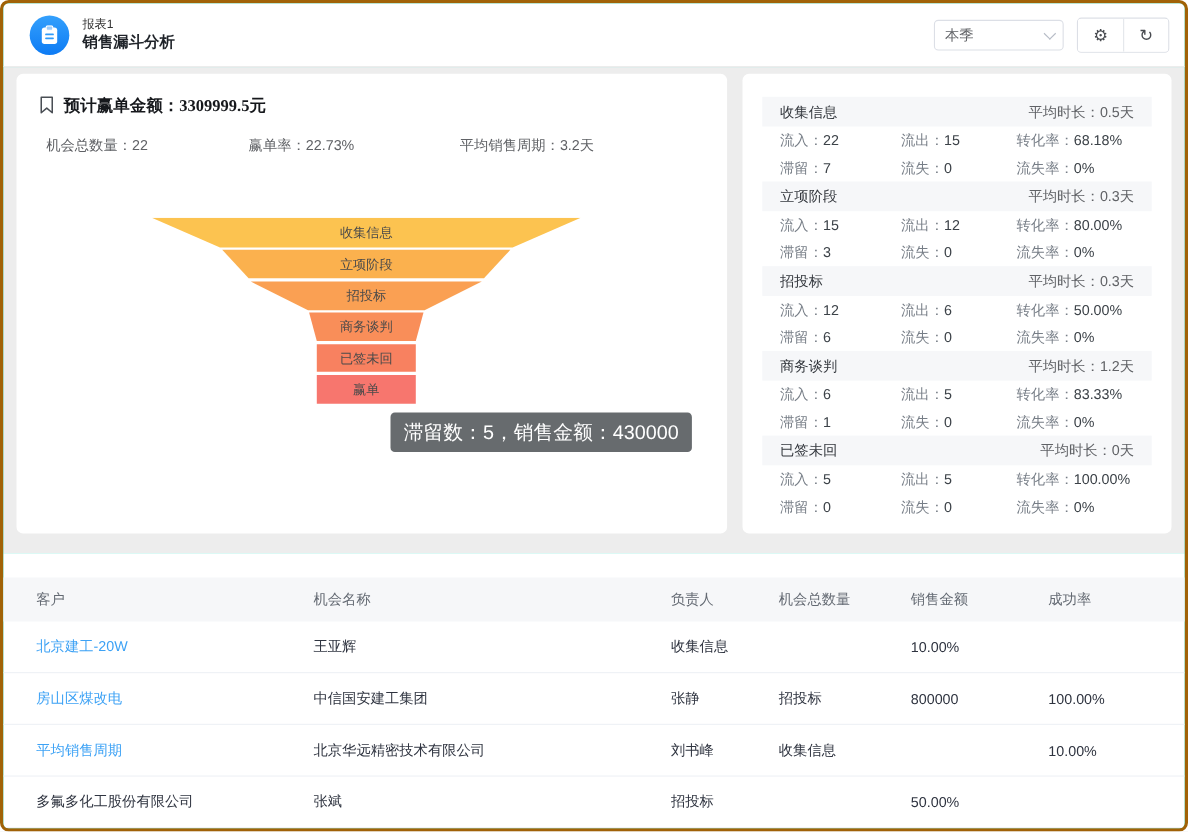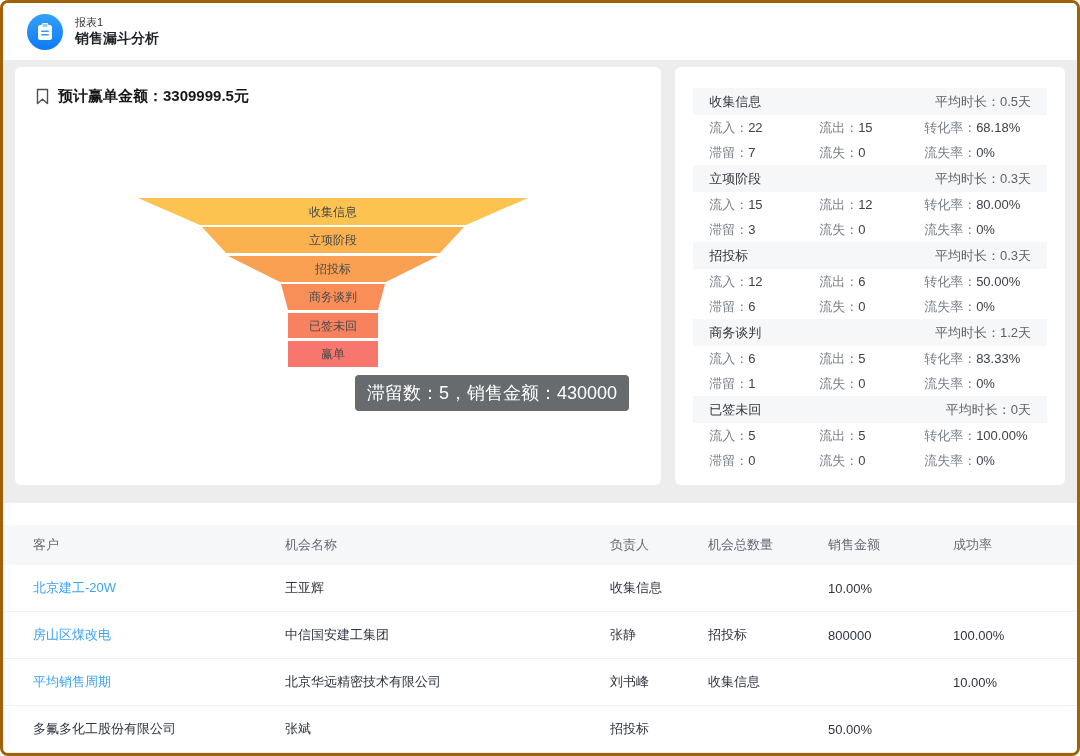--- a/index.html
+++ b/index.html
@@ -20,21 +20,21 @@
   .icon-btn { width:41px; height:30px; background:#fff; border:none; display:flex; align-items:center; justify-content:center; font-size:15px; color:#484b50; cursor:pointer; }
   .icon-btn + .icon-btn { border-left:1px solid #e3e6ea; }
 
   
   .main { background:#ededed; padding:6px 12px 18px; display:flex; gap:14px; height:442px; }
   .card { background:#fff; border-radius:6px; }
   .card-left { width:650px; height:418px; position:relative; }
   .card-right { width:392px; height:418px; padding:21px 18px 0; }
 
   
-  .expected-row { position:absolute; left:20px; top:20px; display:flex; align-items:center; gap:8px; }
+  .expected-row { position:absolute; left:20px; top:20px; display:flex; gap:8px;font-family:Liberation Serif, serif; }
   .expected-text { font-size:15px; font-weight:bold; color:#16181c; }
   .stats-row { position:absolute; top:56px; left:0; width:100%; height:18px; font-size:13px; color:#606266; }
   .stat-1 { position:absolute; left:27px; }
   .stat-2 { position:absolute; left:211px; }
   .stat-3 { position:absolute; left:403px; }
   .funnel-svg { position:absolute; left:113px; top:131px; }
   .funnel-svg text { font-size:12px; fill:#4a4a4a; text-anchor:middle; dominant-baseline:middle; }
   .funnel-tooltip { position:absolute; left:340px; top:308px; background:rgba(95,99,102,0.95); color:#fff; font-size:18px; padding:6px 12px; border-radius:4px; white-space:nowrap; }
 
   
@@ -66,30 +66,49 @@
           <rect x="5" y="0.5" width="6" height="4" rx="1.2" fill="#9ecdfb" stroke="#ffffff" stroke-width="1"></rect>
           <rect x="4" y="7.5" width="8" height="1.6" rx="0.8" fill="#2f9bfa"></rect>
           <rect x="4" y="11" width="8" height="1.6" rx="0.8" fill="#2f9bfa"></rect>
         </svg>
       </div>
       <div class="title-block">
         <span class="report-label">报表1</span>
         <span class="report-title">销售漏斗分析</span>
       </div>
     </div>
+    <div class="topbar-right">
+      <div class="select-box">
+        <span>本季</span>
+        <span class="chevron"></span>
+      </div>
+      <div class="btn-group">
+        <button class="icon-btn">
+          <span>⚙</span>
+        </button>
+        <button class="icon-btn">
+          <span>↻</span>
+        </button>
+      </div>
+    </div>
   </div>
 
   <div class="main">
 
     <div class="card card-left">
       <div class="expected-row">
         <svg width="15" height="17" viewBox="0 0 15 17">
           <path d="M2.5 1.5 h10 v14 l-5-4.2 -5 4.2 z" fill="none" stroke="#4a4f55" stroke-width="1.4" stroke-linejoin="round"></path>
         </svg>
         <span class="expected-text"><span>预计赢单金额：</span><span>3309999.5元</span></span>
+      </div>
+      <div class="stats-row">
+        <span class="stat-1"><span>机会总数量：</span><span>22</span></span>
+        <span class="stat-2"><span>赢单率：</span><span>22.73%</span></span>
+        <span class="stat-3"><span>平均销售周期：</span><span>3.2天</span></span>
       </div>
 
       <svg class="funnel-svg" width="410" height="170" viewBox="0 0 410 170">
         <polygon points="10,0 400,0 338,27 72,27" fill="#FCC350"></polygon>
         <polygon points="74,29 336,29 312,55 98,55" fill="#FBB14E"></polygon>
         <polygon points="100,58 310,58 258,84 152,84" fill="#FAA053"></polygon>
         <polygon points="153,86 257,86 250,112 160,112" fill="#F98E59"></polygon>
         <polygon points="160,115 250,115 250,140 160,140" fill="#F88160"></polygon>
         <polygon points="160,143 250,143 250,169 160,169" fill="#F7766E"></polygon>
         <text x="205" y="14.5">收集信息</text>

